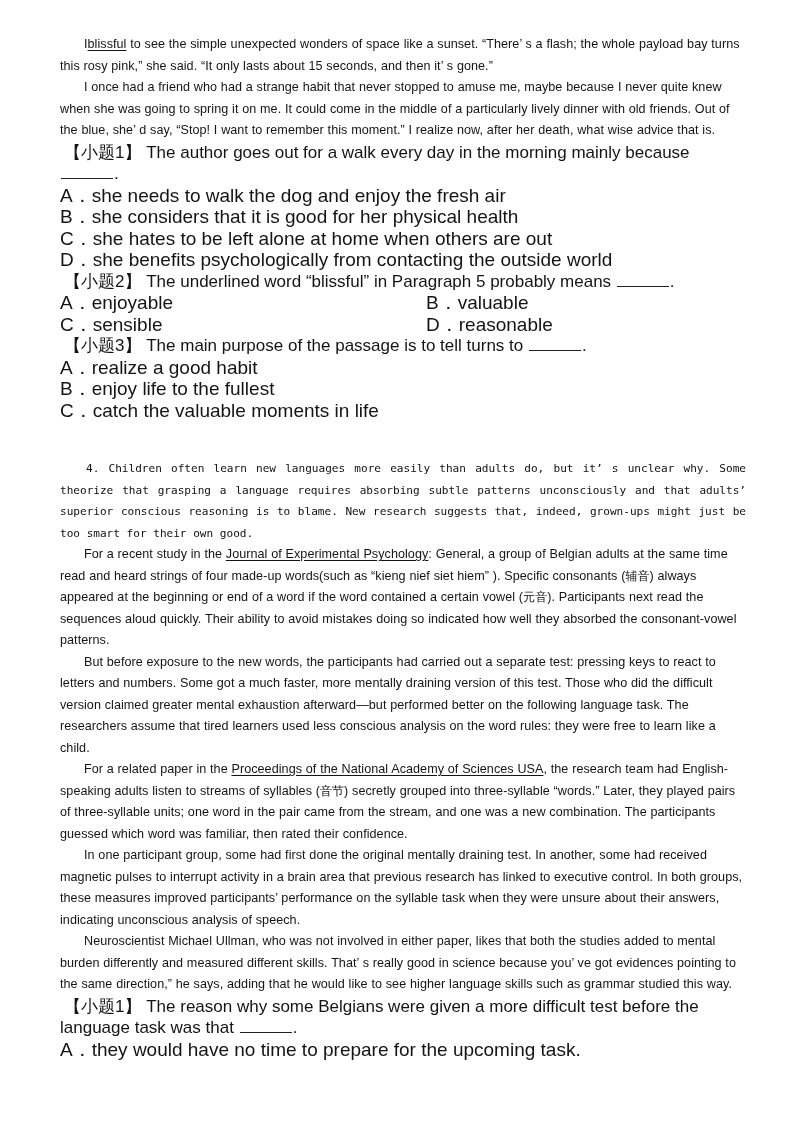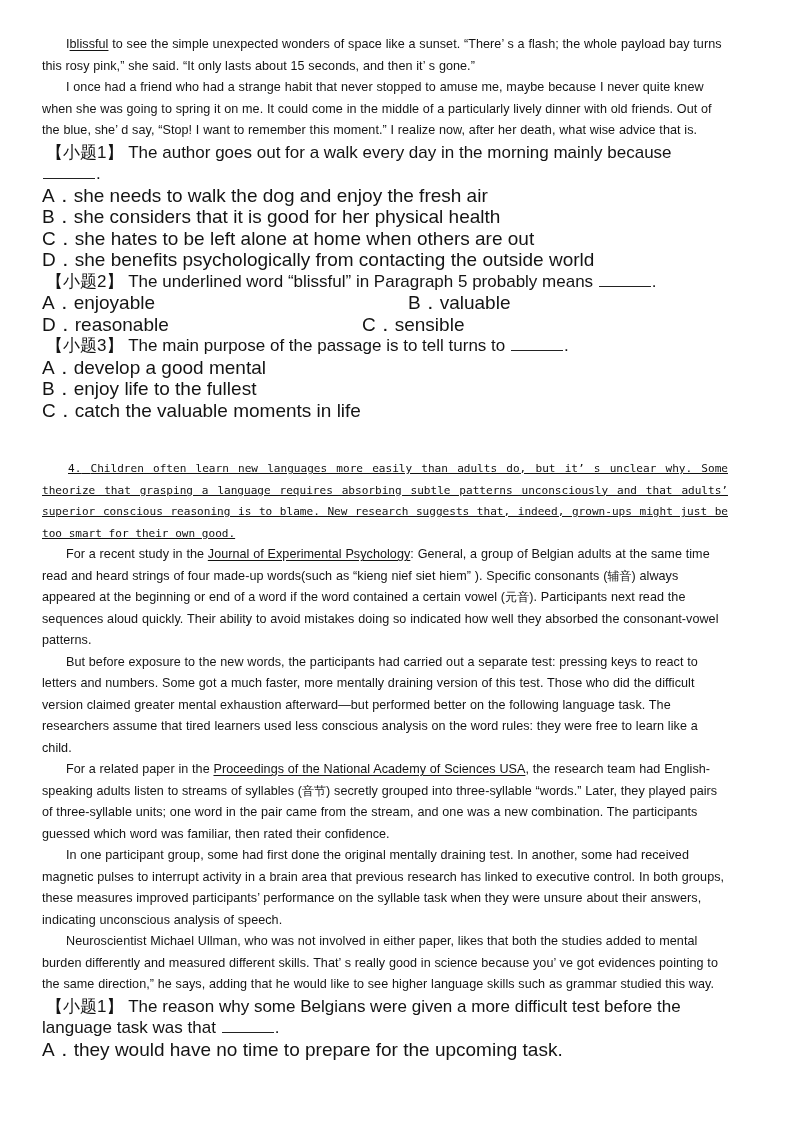--- a/index.html
+++ b/index.html
@@ -14,21 +14,21 @@
     font-family: "Liberation Sans", sans-serif;
     color: #000000;
     -webkit-font-smoothing: antialiased;
     overflow: hidden;
   }
   .page {
     position: relative;
     width: 794px;
     height: 1124px;
     box-sizing: border-box;
-    padding: 34px 54px 0 42px;
+    padding: 34px 54px 0 60px;
   }
   .content {
     width: 686px;
   }
   
   .para {
     font-size: 12.6px;
     line-height: 21.5px;
     text-indent: 24px;
     text-align: left;
@@ -41,21 +41,20 @@
   .mono-para {
     font-family: "DejaVu Sans Mono", "Liberation Mono", monospace;
     font-size: 11.1px;
     line-height: 21.5px;
     text-indent: 26px;
     margin: 0;
     color: #111111;
     letter-spacing: -0.02px;
     text-align: justify;
     text-justify: inter-word;
-    text-decoration: underline;
   }
   
   .qstem {
     font-size: 17px;
     line-height: 21.5px;
     margin: 0;
     text-indent: 4px;
     color: #141414;
   }
   .blankline {
@@ -129,35 +128,35 @@
     </div>
     <div class="opt-row">
       <div class="opt col-a">
         <span class="lbl">A．</span><span>enjoyable</span>
       </div>
       <div class="opt col-b">
         <span class="lbl">B．</span><span>valuable</span>
       </div>
     </div>
     <div class="opt-row">
+      <div class="opt col-a">
+        <span class="lbl">C．</span><span>sensible</span>
+      </div>
       <div class="opt col-b">
         <span class="lbl">D．</span><span>reasonable</span>
-      </div>
-      <div class="opt col-a">
-        <span class="lbl">C．</span><span>sensible</span>
       </div>
     </div>
 
     <div class="qstem">
       <span>【小题3】</span>
       <span>The main purpose of the passage is to tell turns to</span>
       <span class="blankline"></span><span>.</span>
     </div>
     <div class="opt">
-      <span class="lbl">A．</span><span>develop a good mental</span>
+      <span class="lbl">A．</span><span>realize a good habit</span>
     </div>
     <div class="opt">
       <span class="lbl">B．</span><span>enjoy life to the fullest</span>
     </div>
     <div class="opt">
       <span class="lbl">C．</span><span>catch the valuable moments in life</span>
     </div>
 
     <div class="gap-lg"></div>
 

